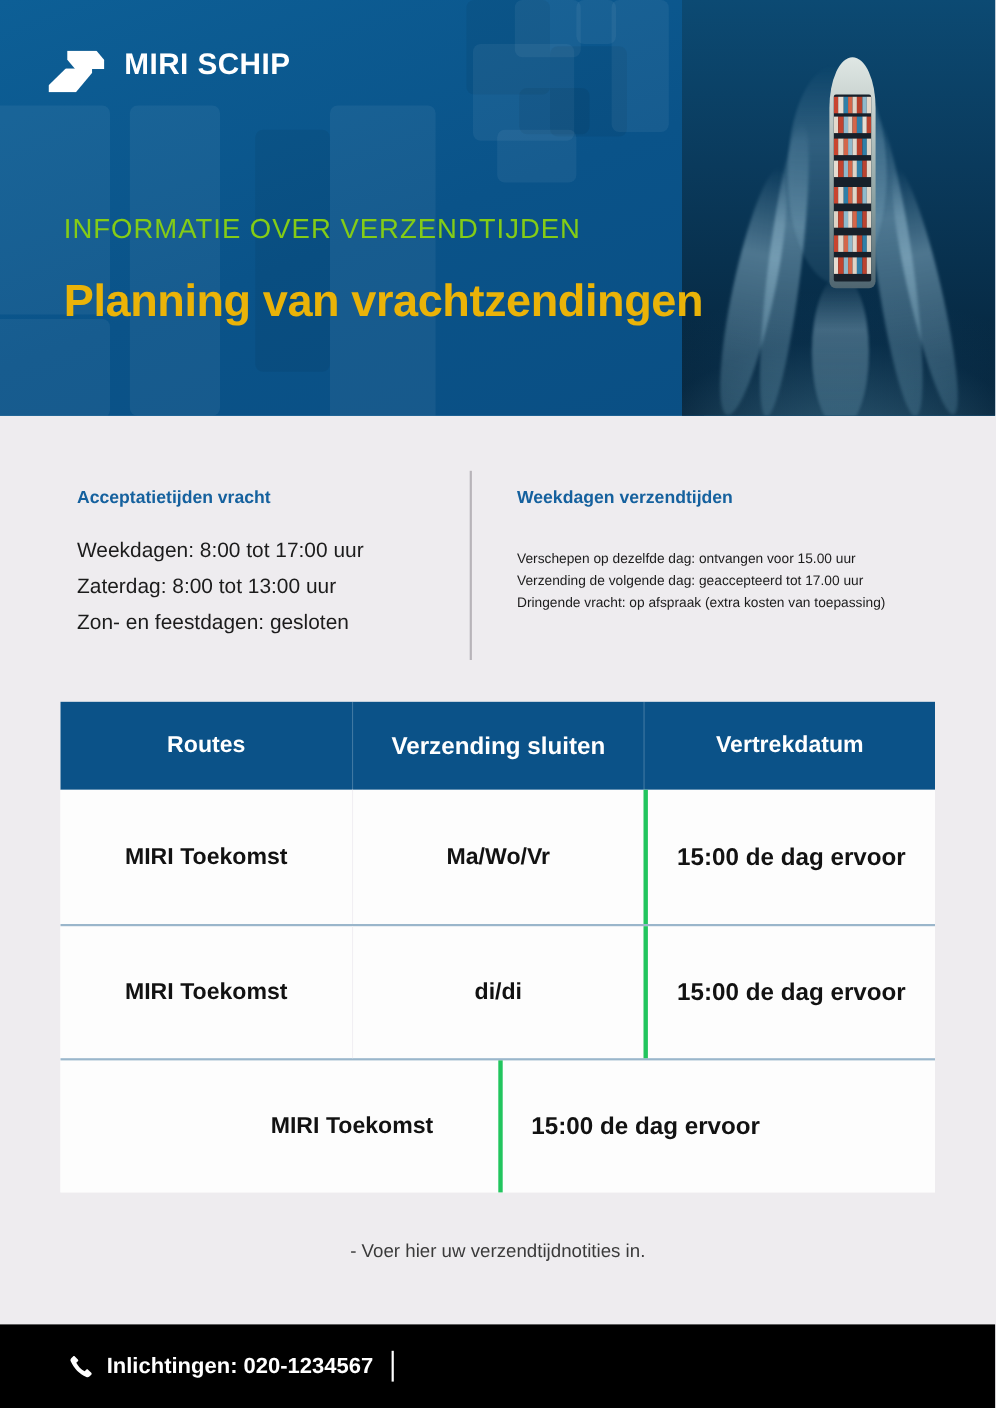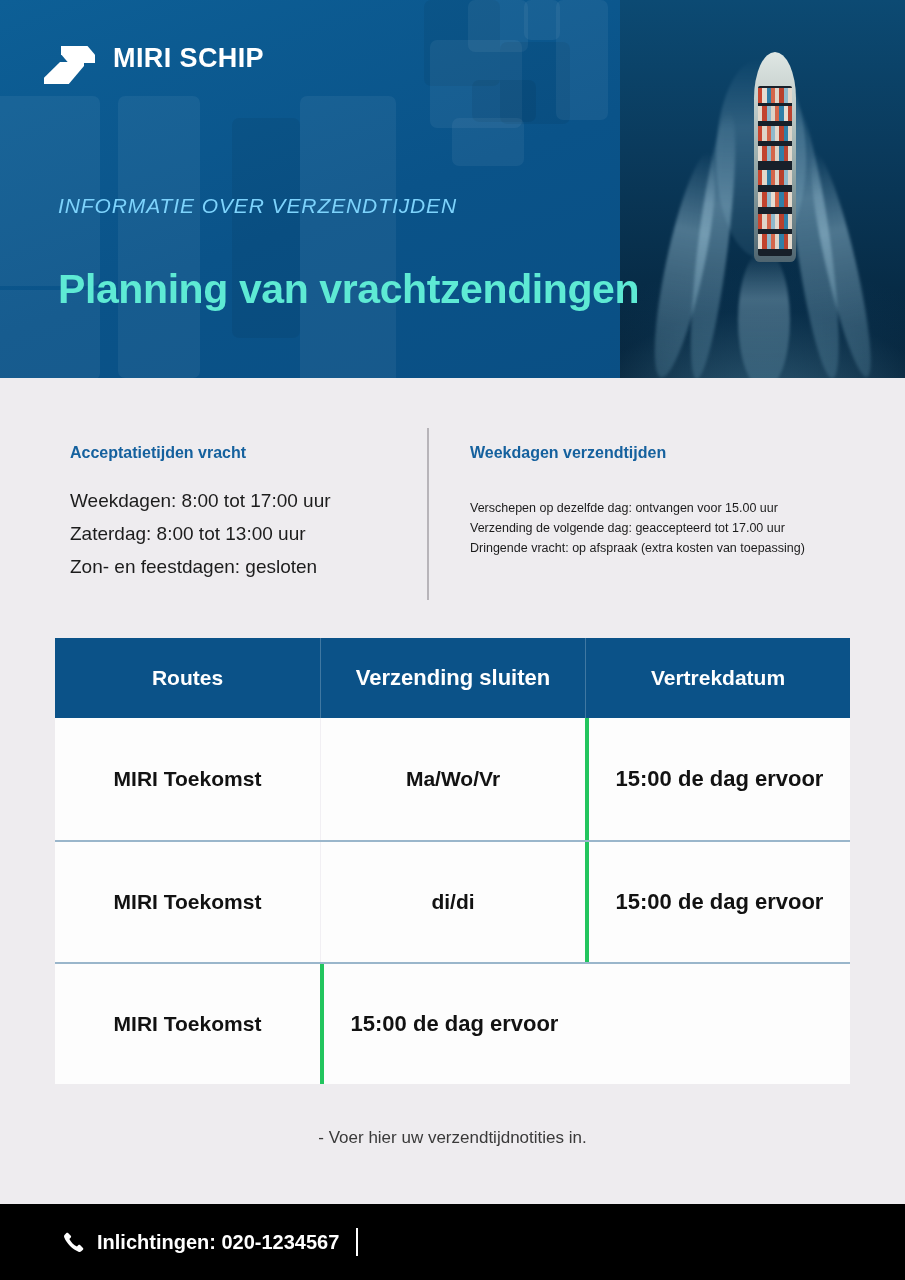--- a/index.html
+++ b/index.html
@@ -117,36 +117,34 @@
     color: #ffffff;
     font-size: 27px;
     font-weight: bold;
     letter-spacing: 0.4px;
     white-space: nowrap;
   }
 
   .kicker {
     position: absolute;
     left: 58px; top: 194px;
-    color: #7dd3fc;
-    font-size: 21px;
+    color: #84cc16;
+    font-size: 25px;
     font-weight: normal;
     letter-spacing: 0.9px;
     white-space: nowrap;
-    font-style: italic;
   }
   .headline {
     position: absolute;
     left: 58px; top: 250px;
-    color: #5eead4;
+    color: #eab308;
     font-size: 41px;
     font-weight: bold;
     letter-spacing: -0.4px;
     white-space: nowrap;
-    margin-top: 16px;
   }
 
   
   .info {
     position: absolute;
     left: 0; top: 378px;
     width: 905px;
     height: 250px;
   }
   .info-col { position: absolute; }
@@ -185,21 +183,21 @@
     background: #b7b4b9;
   }
 
   
   .table {
     position: absolute;
     left: 55px; top: 638px;
     width: 795px;
     background: #fdfdfd;
   }
-  .trow { display: flex; }
+  .trow { display: flex; justify-content: center; }
   .thead {
     background: #0b5288;
     height: 80px;
   }
   .thead .tcell {
     color: #ffffff;
     font-size: 21px;
     font-weight: bold;
     display: flex;
     align-items: center;

